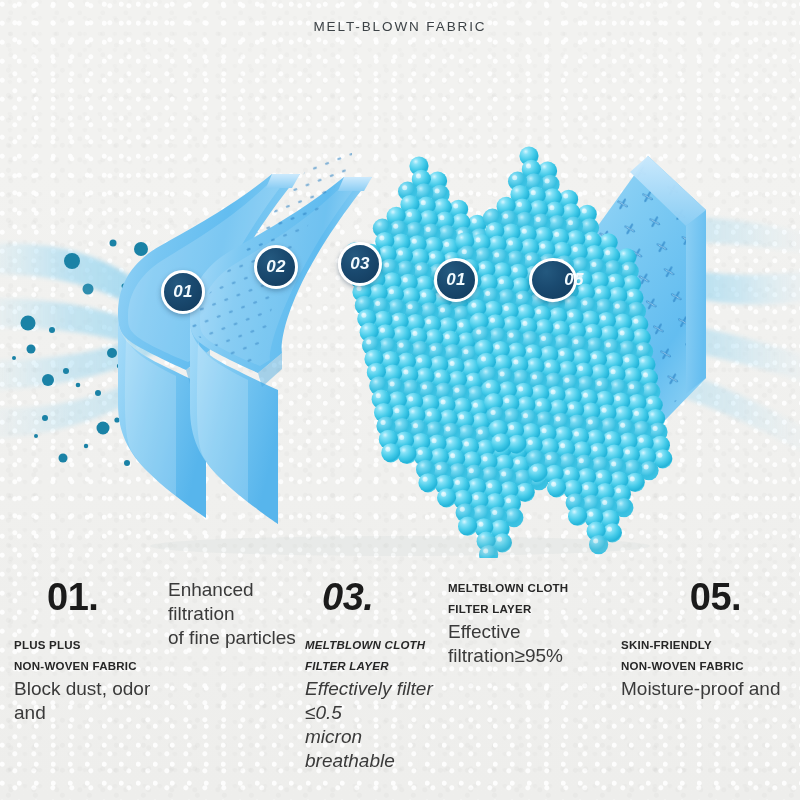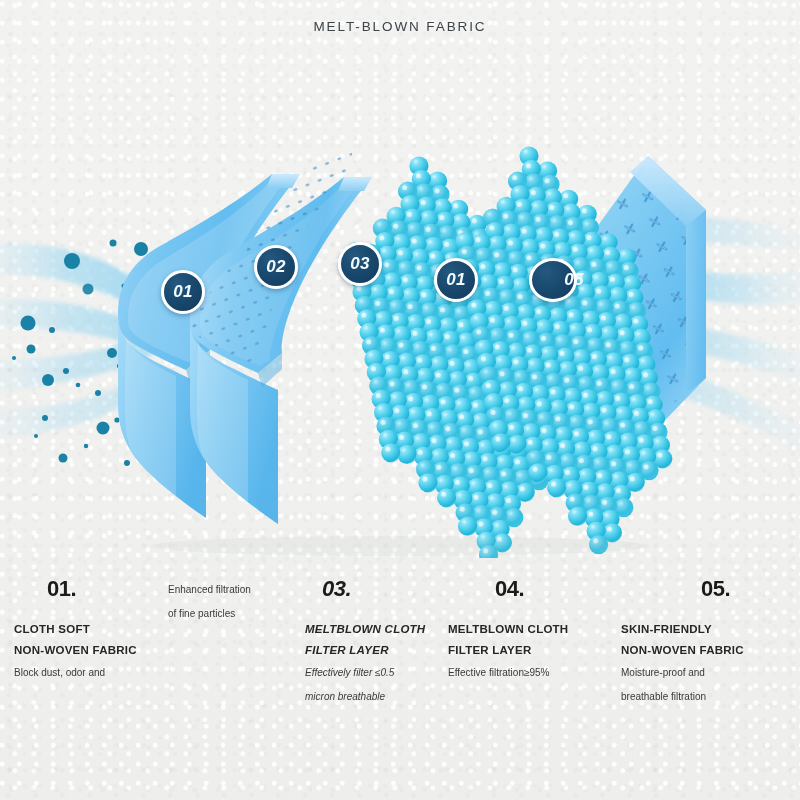--- a/index.html
+++ b/index.html
@@ -51,29 +51,29 @@
   #badge-01{left:161px;top:270px;}
   #badge-02{left:254px;top:245px;}
   #badge-03{left:338px;top:242px;}
   #badge-04{left:434px;top:258px;}
   #badge-05{left:529px;top:258px;padding-left:42px;}
 
   
   #legend{position:absolute;left:0;top:578px;width:800px;height:222px;z-index:6;}
   .lg-item{position:absolute;top:0;}
   .lg-num{
-    font-size:22px;font-weight:700;color:#1b1b1b;letter-spacing:-.5px;
+    font-size:38px;font-weight:700;color:#1b1b1b;letter-spacing:-.5px;
     line-height:1;margin-bottom:19px;
   }
   .lg-head{
     font-size:11.5px;font-weight:700;color:#262626;
     letter-spacing:.25px;line-height:21px;
   }
   .lg-body{
-    font-size:10px;font-weight:400;color:#3a3a3a;
+    font-size:19px;font-weight:400;color:#3a3a3a;
     line-height:24px;
   }
   #lg-1{left:14px;width:160px;}
   #lg-1 .lg-num{margin-left:33px;}
   #lg-2{left:168px;width:150px;}
   #lg-2 .lg-num{margin-left:32px;}
   #lg-3{left:305px;width:150px;font-style:italic;}
   #lg-3 .lg-num{margin-left:17px;}
   #lg-4{left:448px;width:160px;}
   #lg-4 .lg-num{margin-left:47px;}
@@ -1011,47 +1011,45 @@
   <div class="badge" id="badge-01">01</div>
   <div class="badge" id="badge-02">02</div>
   <div class="badge" id="badge-03">03</div>
   <div class="badge" id="badge-04">01</div>
   <div class="badge" id="badge-05">05</div>
 
   <div id="legend">
 
     <div class="lg-item" id="lg-1">
       <div class="lg-num">01.</div>
-      <div class="lg-head">CLOTH SOFT</div>
+      <div class="lg-head">PLUS PLUS</div>
       <div class="lg-head">NON-WOVEN FABRIC</div>
       <div class="lg-body">Block dust, odor and</div>
     </div>
 
     <div class="lg-item" id="lg-2">
       <div class="lg-body">Enhanced filtration</div>
       <div class="lg-body">of fine particles</div>
     </div>
 
     <div class="lg-item" id="lg-3">
       <div class="lg-num">03.</div>
       <div class="lg-head">MELTBLOWN CLOTH</div>
       <div class="lg-head">FILTER LAYER</div>
       <div class="lg-body">Effectively filter ≤0.5</div>
       <div class="lg-body">micron breathable</div>
     </div>
 
     <div class="lg-item" id="lg-4">
-      <div class="lg-num">04.</div>
       <div class="lg-head">MELTBLOWN CLOTH</div>
       <div class="lg-head">FILTER LAYER</div>
       <div class="lg-body">Effective filtration≥95%</div>
     </div>
 
     <div class="lg-item" id="lg-5">
       <div class="lg-num">05.</div>
       <div class="lg-head">SKIN-FRIENDLY</div>
       <div class="lg-head">NON-WOVEN FABRIC</div>
       <div class="lg-body">Moisture-proof and</div>
-      <div class="lg-body">breathable filtration</div>
     </div>
 
   </div>
 </div>
 
 </body></html>

